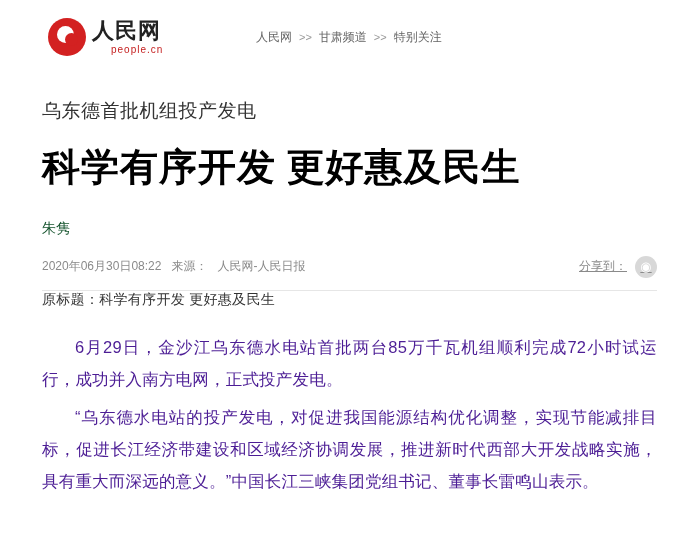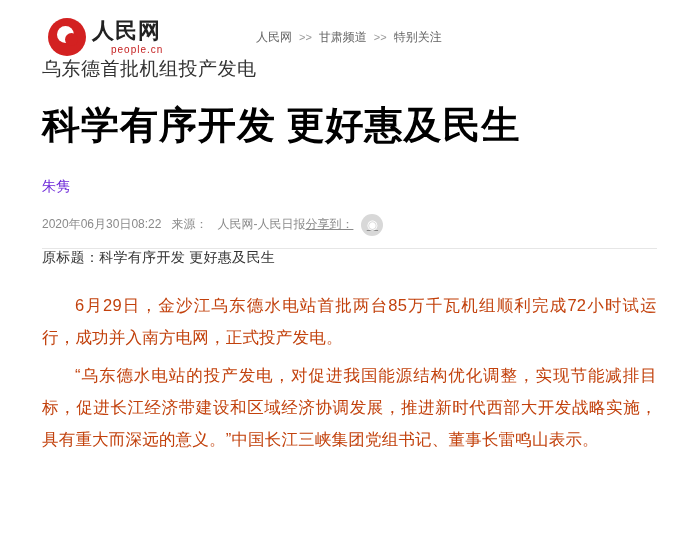--- a/index.html
+++ b/index.html
@@ -103,43 +103,45 @@
 
   
   .article {
     padding: 0 42px;
     box-sizing: border-box;
   }
   .subtitle {
     font-family: "Liberation Serif", serif;
     font-size: 19px;
     color: #333;
+    margin-top: 42px;
     letter-spacing: 0.5px;
   }
   .headline {
     font-family: "Liberation Serif", serif;
     font-size: 38px;
     font-weight: bold;
     color: #000;
     margin-top: 20px;
     letter-spacing: 1px;
     line-height: 1.25;
   }
   .author {
     font-size: 14px;
-    color: #6d28d9;
+    color: #14532d;
     margin-top: 28px;
   }
 
   .meta-row {
     margin-top: 18px;
     padding-bottom: 12px;
     border-bottom: 1px solid #e6e6e6;
     display: flex;
     align-items: center;
+    justify-content: space-between;
     font-size: 12px;
     color: #8a8a8a;
   }
   .meta-left {
     display: flex;
     align-items: center;
     gap: 10px;
   }
   .share-box {
     display: flex;
@@ -167,21 +169,21 @@
   .orig-title {
     font-size: 14px;
     color: #333;
     letter-spacing: 0.3px;
   }
 
   .body-text {
     margin-top: 22px;
     font-size: 16.5px;
     line-height: 1.95;
-    color: #c2410c;
+    color: #4c1d95;
     letter-spacing: 0.2px;
     text-align: justify;
   }
   .body-text p {
     margin: 0 0 6px 0;
     text-indent: 2em;
   }
 </style>
 </head>
 <body>

